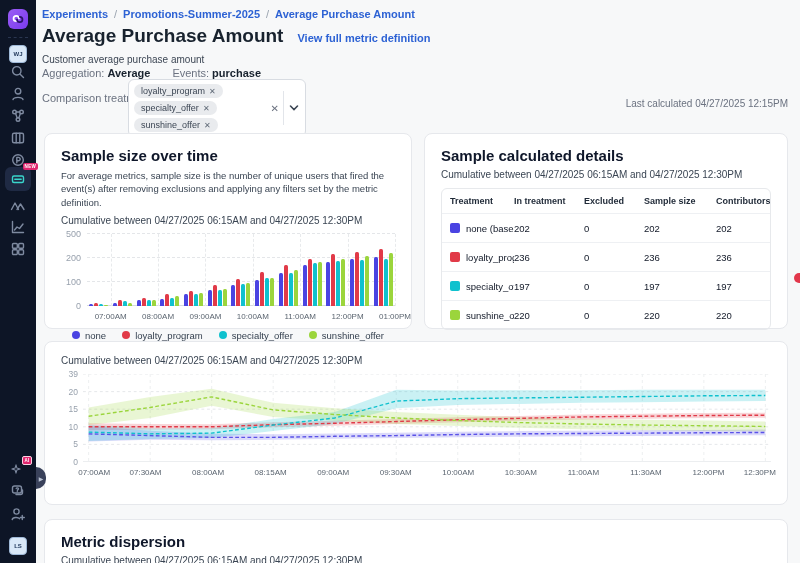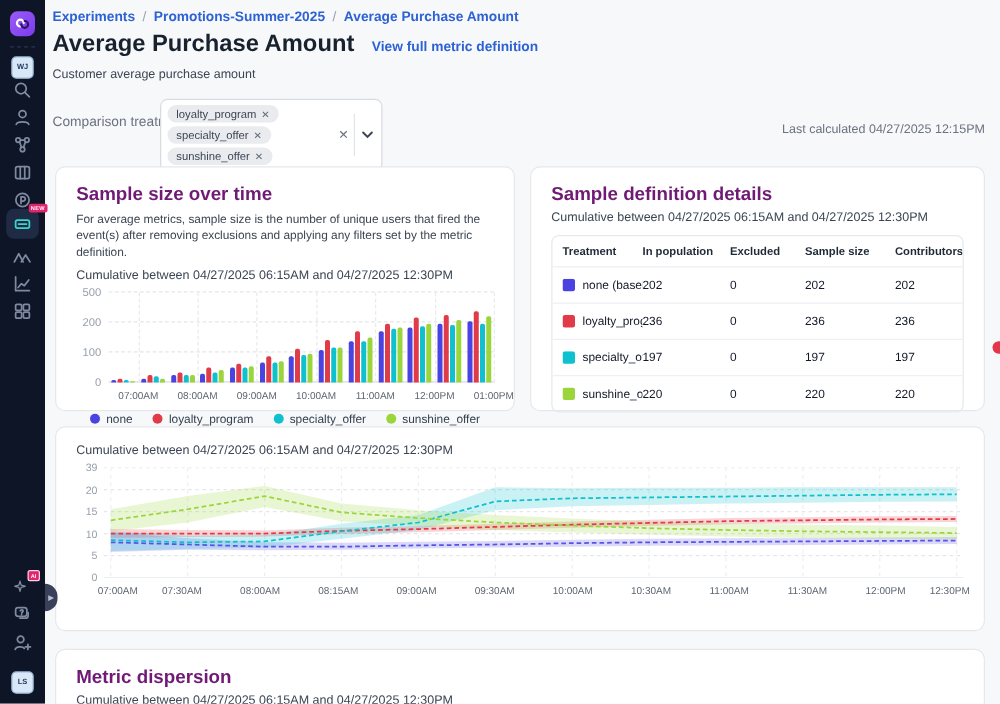--- a/index.html
+++ b/index.html
@@ -45,21 +45,21 @@
   .chip { background:#e9ebee; border-radius:10px; padding:2px 7px; font-size:9px; color:#3c4654;
           display:inline-flex; align-items:center; gap:4px; white-space:nowrap; }
   .chip .x { color:#5f6977; font-size:8px; cursor:pointer; }
   .cmp-clear { position:absolute; right:26px; top:50%; transform:translateY(-50%); color:#6b7280; font-size:10px; cursor:pointer; }
   .cmp-divider { position:absolute; right:21px; top:20%; height:60%; border-left:1px solid #e2e5ea; }
   .cmp-chevron { position:absolute; right:6px; top:50%; transform:translateY(-50%); cursor:pointer; display:flex; }
   .last-calc { position:absolute; right:12px; top:98px; font-size:10px; color:#6b7280; }
 
   
   .card { position:absolute; background:#fff; border:1px solid #e6e8ec; border-radius:8px; padding:13px 16px 10px; }
-  .card h2 { font-size:15px; font-weight:bold; color:#701a75; margin-bottom:5px; }
+  .card h2 { font-size:15px; font-weight:bold; color:#0f172a; margin-bottom:5px; }
   .card .desc { font-size:9.5px; color:#3a4553; line-height:1.4; margin-bottom:6px; }
   .card .range { font-size:10px; color:#3a4553; margin-bottom:8px; }
   #card-sample-size { left:8px; top:133px; width:368px; height:196px; }
   #card-population  { left:388px; top:133px; width:364px; height:196px; }
   #card-values      { left:8px; top:341px; width:744px; height:164px; }
   #card-dispersion  { left:8px; top:519px; width:744px; height:80px; }
 
   
   .chart-row { display:flex; }
   .ylabels { position:relative; width:26px; flex:none; }
@@ -207,20 +207,24 @@
       <span class="sep">/</span>
       <span>Average Purchase Amount</span>
     </nav>
 
   <div class="title-row">
     <h1 class="page-title">Average Purchase Amount</h1>
     <a class="metric-link">View full metric definition</a>
   </div>
   <div class="subtitle">Customer average purchase amount</div>
 
+  <div class="agg-row">
+    <span><span>Aggregation:</span><b>Average</b></span>
+    <span><span>Events:</span><b>purchase</b></span>
+  </div>
 
   <div class="cmp-label">Comparison treatments</div>
   <div class="cmp-box" id="cmp-box">
     <span class="chip">
         <span>loyalty_program</span>
         <span class="x">✕</span>
       </span>
       <span class="chip">
         <span>specialty_offer</span>
         <span class="x">✕</span>
@@ -370,26 +374,26 @@
           <span>specialty_offer</span>
         </span>
         <span class="legend-item">
           <span class="legend-dot" style="background: rgb(155, 213, 60);"></span>
           <span>sunshine_offer</span>
         </span>
       </div>
   </section>
 
   <section class="card" id="card-population">
-    <h2>Sample definition details</h2>
+    <h2>Sample calculated details</h2>
     <div class="range">Cumulative between 04/27/2025 06:15AM and 04/27/2025 12:30PM</div>
     <div class="pop-table" id="pop-table">
         <div class="t-row t-head">
           <span>Treatment</span>
-          <span>In population</span>
+          <span>In treatment</span>
           <span>Excluded</span>
           <span>Sample size</span>
           <span>Contributors</span>
         </div>
         <div class="t-row t-body-row">
           <span class="t-name">
             <span class="swatch" style="background: rgb(74, 67, 226);"></span>
             <span>none (baseline)</span>
           </span>
           <span>202</span>

